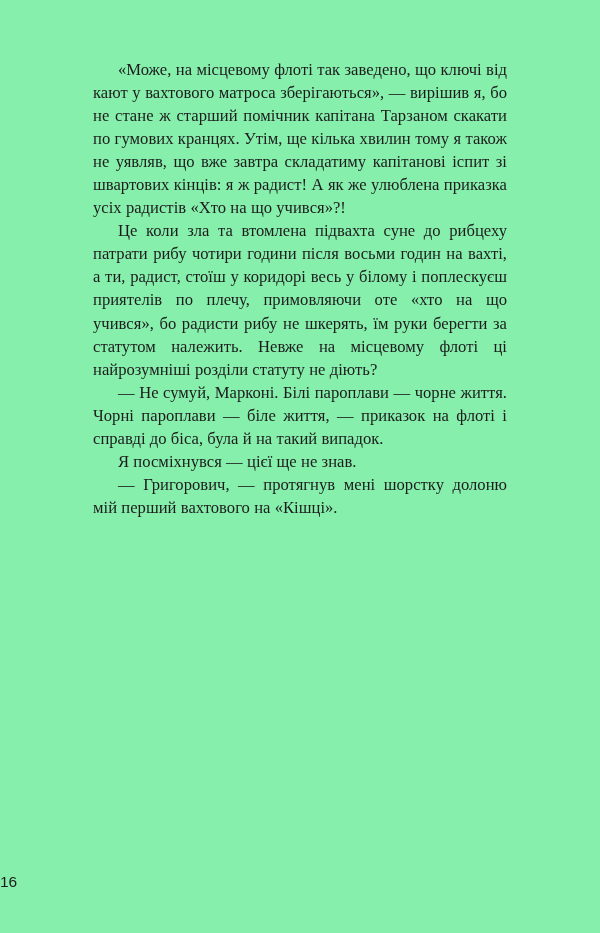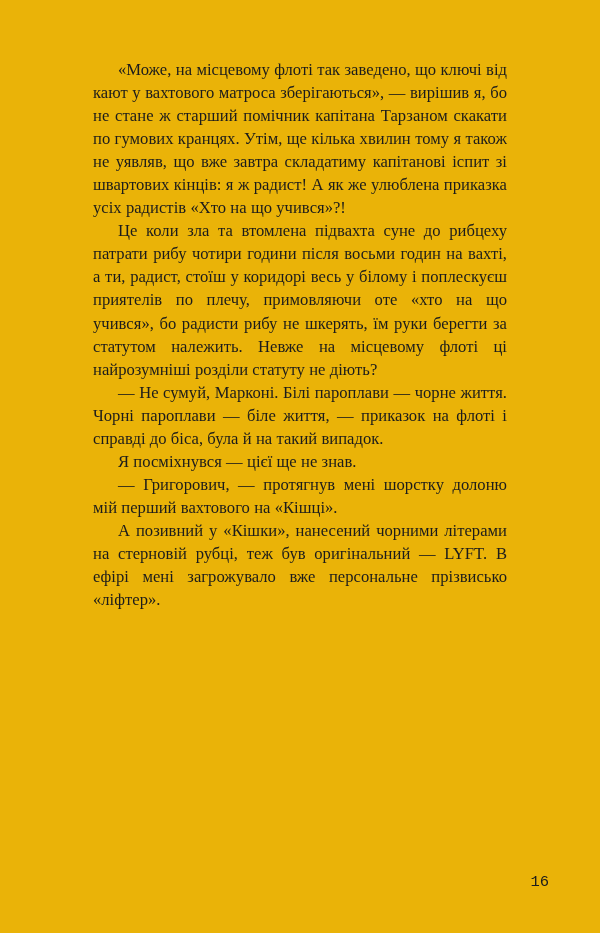--- a/index.html
+++ b/index.html
@@ -15,21 +15,21 @@
     color: #1a1a1a;
     position: relative;
     overflow: hidden;
   }
   .page {
     position: absolute;
     left: 0;
     top: 0;
     width: 600px;
     height: 933px;
-    background: #eab308;
+    background: #86efac;
   }
   .text-block {
     position: absolute;
     left: 93px;
     top: 58px;
     width: 414px;
   }
   .para {
     margin: 0;
     padding: 0;
@@ -44,36 +44,35 @@
     -webkit-hyphens: manual;
   }
   .para.dialog {
     text-indent: 25px;
   }
   .page-number {
     position: absolute;
     left: 0;
     top: 873px;
     width: 549px;
-    text-align: right;
+    text-align: left;
     font-size: 15.5px;
     line-height: 18px;
     color: #1c1c1c;
-    font-family: Liberation Mono, monospace;
+    font-family: Liberation Sans, sans-serif;
   }
 </style>
 </head>
 <body>
 
 <div class="page">
 
   <div class="text-block">
     <p class="para">«Може, на місцевому флоті так заведено, що ключі від кают у вахтового матроса зберігаються», — вирішив я, бо не стане ж старший помічник капітана Тарзаном скакати по гумових кранцях. Утім, ще кілька хвилин тому я також не уявляв, що вже завтра складатиму капітанові іспит зі швар­тових кінців: я ж радист! А як же улюблена приказка усіх радистів «Хто на що учився»?!</p>
     <p class="para">Це коли зла та втомлена підвахта суне до рибцеху патра­ти рибу чотири години після восьми годин на вахті, а ти, радист, стоїш у коридорі весь у білому і поплескуєш при­ятелів по плечу, примовляючи оте «хто на що учився», бо радисти рибу не шкерять, їм руки берегти за статутом на­лежить. Невже на місцевому флоті ці найрозумніші розді­ли статуту не діють?</p>
     <p class="para dialog">— Не сумуй, Марконі. Білі пароплави — чорне жит­тя. Чорні пароплави — біле життя, — приказок на флоті і справді до біса, була й на такий випадок.</p>
     <p class="para">Я посміхнувся — цієї ще не знав.</p>
     <p class="para dialog">— Григорович, — протягнув мені шорстку долоню мій перший вахтового на «Кішці».</p>
-    <p class="para">А позивний у «Кішки», нанесений чорними літерами на стерновій рубці, теж був оригінальний — LYFT. В ефірі мені загрожувало вже персональне прізвисько «ліфтер».</p>
   </div>
 
   <div class="page-number">16</div>
 
 </div>
 
 </body></html>

